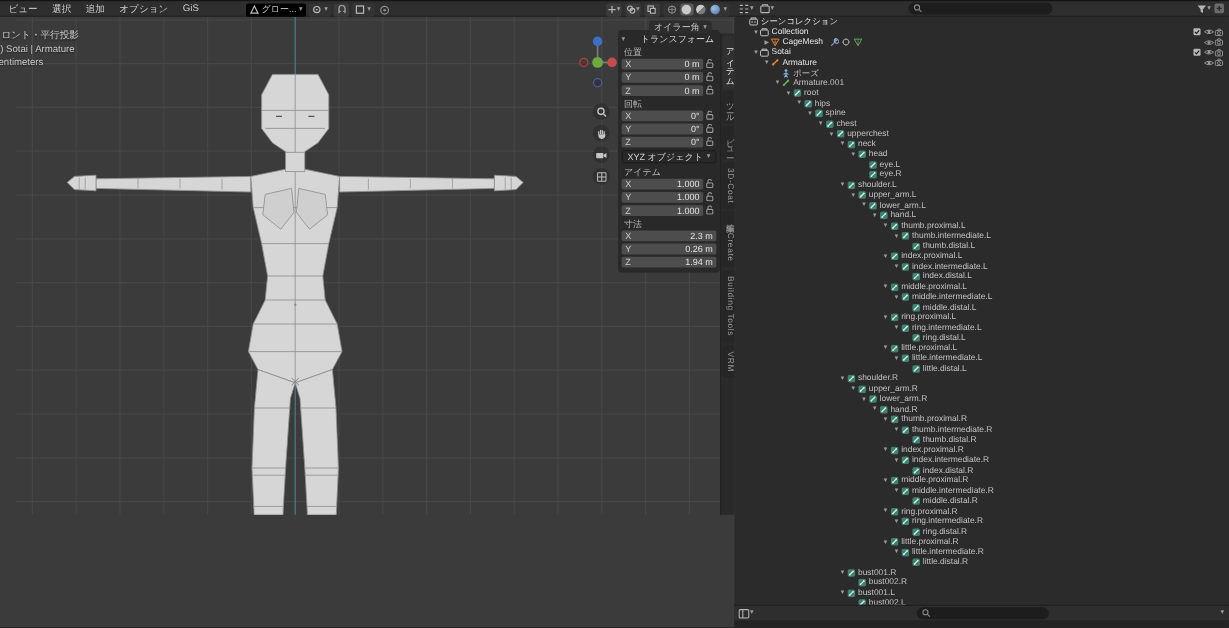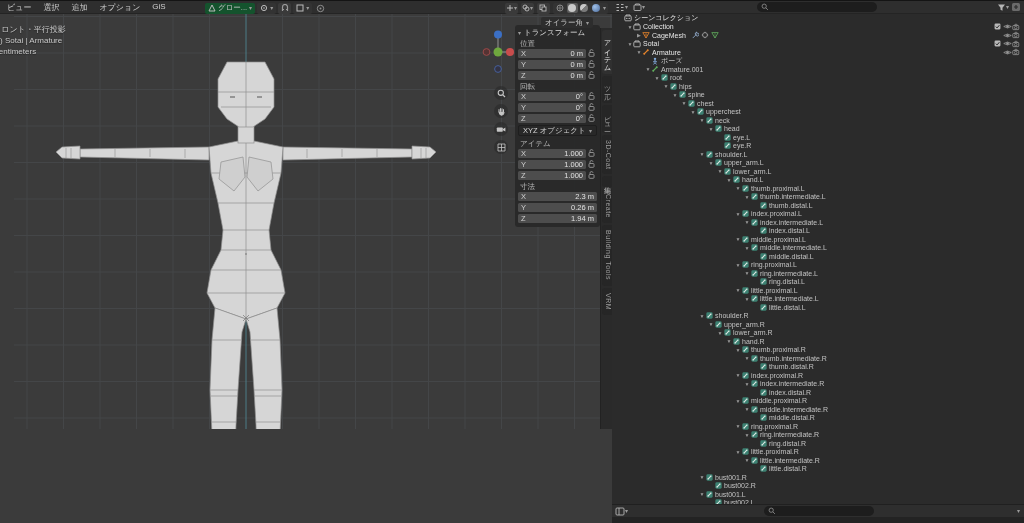--- a/index.html
+++ b/index.html
@@ -8,21 +8,21 @@
   .screen { position:relative; width:1024px; height:523px; background:#3b3b3b; }
 
   
   .viewport { position:absolute; left:0; top:0; width:612px; height:429px; overflow:hidden;padding-left:32px; }
   .vp-header { position:absolute; left:0; top:0; width:612px; height:14px; background:#2e2e2e;
     border-top:1px solid #141414; border-bottom:1px solid #242424; display:flex; align-items:center;
     font-size:8px; color:#cfcfcf; z-index:30; }
   .vp-menus { display:flex; gap:2px; padding-left:2px; }
   .vp-menu { padding:1px 5px; border-radius:2px; cursor:default; }
   .vp-center-tools { position:absolute; left:205px; top:1px; height:12px; display:flex; align-items:center; gap:2px; }
-  .tool-chip { display:flex; align-items:center; gap:2px; background:#14532d; border-radius:2px;
+  .tool-chip { display:flex; align-items:center; gap:2px; background:#000000; border-radius:2px;
     padding:1px 3px; height:11px; color:#c6c6c6; font-size:7.5px; }
   .tool-chip.dim { background:#333; }
   .caret { font-size:6px; color:#9a9a9a; line-height:1; }
   .vp-right-tools { position:absolute; right:4px; top:1px; height:12px; display:flex; align-items:center; gap:3px; }
   .icon-btn { width:13px; height:11px; background:#3a3a3a; border-radius:2px; display:flex;
     align-items:center; justify-content:center; }
   .icon-btn.plain { background:transparent; }
   .shade-group { display:flex; align-items:center; background:#333; border-radius:2px; height:11px; padding:0 2px; gap:1px; }
   .sphere { width:8px; height:8px; border-radius:50%; }
   .shade-slot { width:11px; height:10px; display:flex; align-items:center; justify-content:center; border-radius:2px; }
@@ -38,21 +38,21 @@
     border-radius:2px; color:#c9c9c9; font-size:7.5px; display:flex; align-items:center; gap:3px; z-index:25; }
 
   .nav-gizmo { position:absolute; left:482px; top:12px; width:34px; height:52px; z-index:20; }
   .vp-side-tools { position:absolute; left:494px; top:72px; width:16px; display:flex; flex-direction:column; gap:4px; z-index:20; }
   .side-tool { width:14px; height:14px; border-radius:7px; background:rgba(40,40,40,.55);
     display:flex; align-items:center; justify-content:center; }
 
   
   .n-panel { position:absolute; left:515px; top:11px; width:85px; height:202px; background:rgba(41,41,41,.96);
     border-radius:3px; z-index:22; color:#c5c5c5; font-size:7.5px; padding:2px 3px; }
-  .tp-title { display:flex; align-items:center; gap:3px; color:#dddddd; height:11px; }
+  .tp-title { display:flex; align-items:center; gap:13px; color:#dddddd; height:11px; }
   .tp-label { color:#b8b8b8; height:10px; line-height:11px; padding-left:2px; }
   .tp-row { display:flex; align-items:center; height:10px; margin-bottom:1px; }
   .tp-field { flex:1; background:#4d4d4d; border-radius:1.5px; height:9px; display:flex; align-items:center;
     padding:0 3px; color:#e2e2e2; }
   .tp-field .ax { width:8px; color:#cfcfcf; }
   .tp-field .val { margin-left:auto; }
   .tp-lock { width:11px; display:flex; justify-content:center; }
   .tp-drop { background:#282828; border:1px solid #1e1e1e; border-radius:2px; height:11px; display:flex;
     align-items:center; padding:0 4px; color:#d5d5d5; margin:2px 0; }
   .tp-drop .caret { margin-left:auto; }

